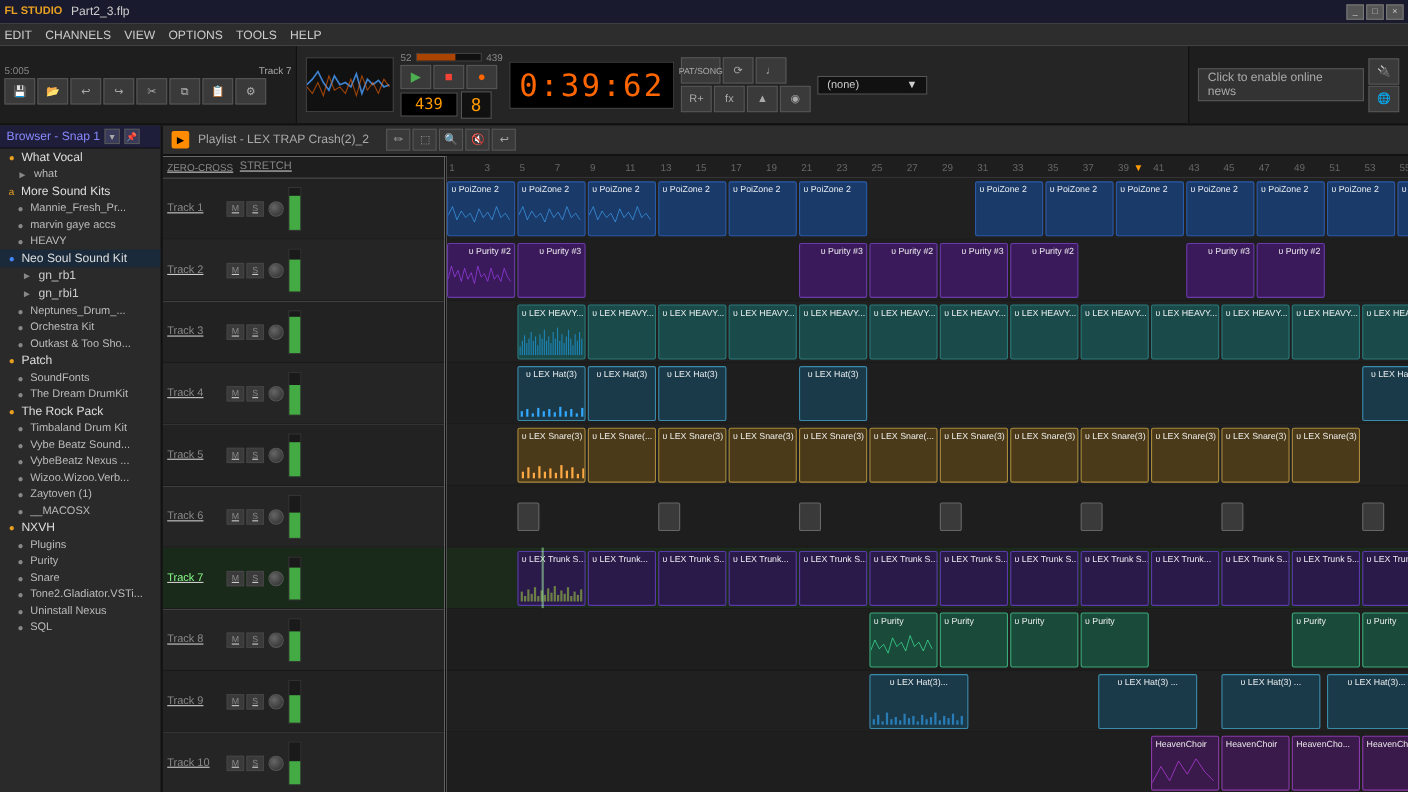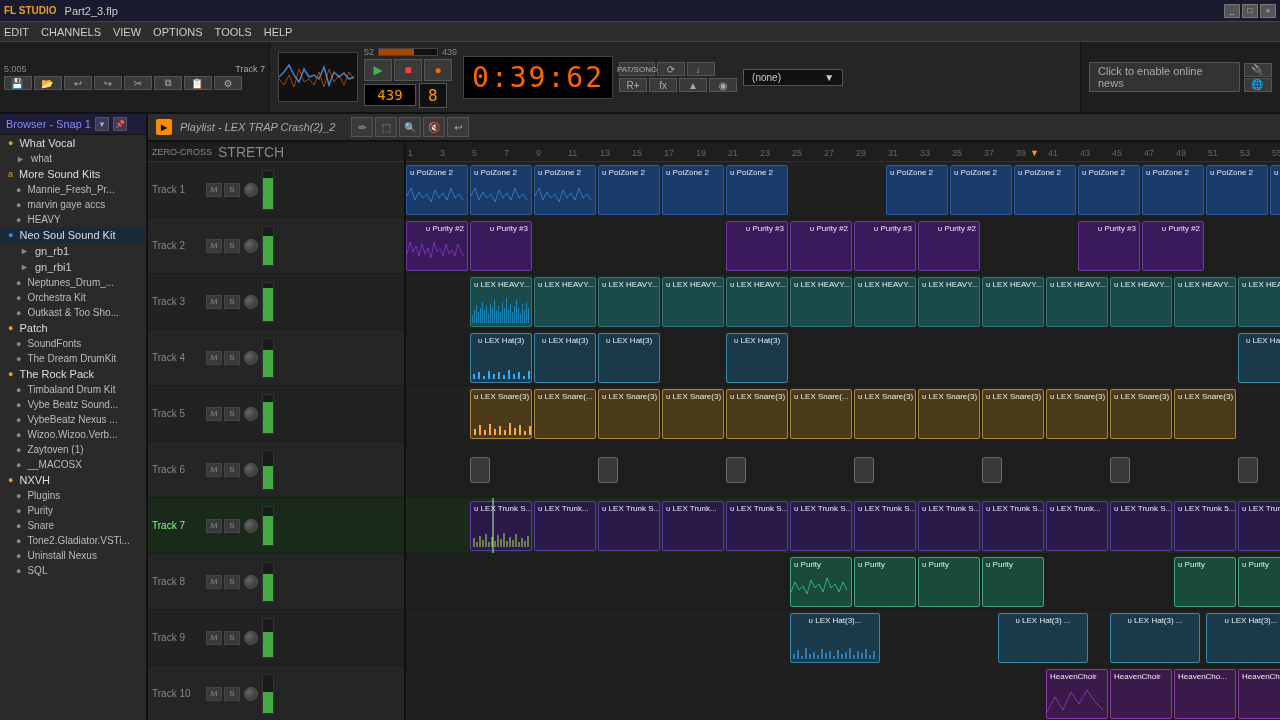--- a/index.html
+++ b/index.html
@@ -23,21 +23,21 @@
 
     .time-display { background: #000; color: #ff6600; font-size: 28px; font-family: monospace; padding: 4px 8px; border: 1px solid #444; letter-spacing: 2px; }
     .transport-btn { width: 28px; height: 22px; background: #3a3a3a; border: 1px solid #555; color: #ccc; cursor: pointer; display: flex; align-items: center; justify-content: center; font-size: 12px; }
     .transport-btn.play { color: #4caf50; }
     .transport-btn.stop { color: #f44336; }
     .transport-btn.rec { color: #ff6600; }
 
     .tempo-box { background: #000; color: #ff9900; font-family: monospace; font-size: 14px; padding: 2px 6px; border: 1px solid #555; width: 52px; text-align: center; }
 
     .toolbar-icons { display: flex; align-items: center; gap: 2px; }
-    .tb-icon { width: 28px; height: 14px; background: #3a3a3a; border: 1px solid #555; color: #aaa; font-size: 10px; display: flex; align-items: center; justify-content: center; cursor: pointer; }
+    .tb-icon { width: 28px; height: 24px; background: #3a3a3a; border: 1px solid #555; color: #aaa; font-size: 10px; display: flex; align-items: center; justify-content: center; cursor: pointer; }
 
     
     .pattern-num { background: #111; color: #ff9900; font-family: monospace; font-size: 16px; padding: 2px 8px; border: 1px solid #555; }
 
     
     .news-bar { background: #333; border: 1px solid #555; color: #aaa; font-size: 11px; padding: 2px 8px; flex: 1; cursor: pointer; }
 
     
     #main { display: flex; height: calc(720px - 22px - 20px - 72px); }
 
@@ -52,25 +52,25 @@
     .sidebar-item { padding: 2px 8px; cursor: pointer; display: flex; align-items: center; gap: 4px; white-space: nowrap; overflow: hidden; text-overflow: ellipsis; }
     .sidebar-item.folder { color: #ddd; }
     .sidebar-item.sub { padding-left: 16px; color: #bbb; font-size: 10px; }
     .sidebar-item .icon { color: #888; font-size: 9px; margin-right: 2px; }
     .sidebar-item .icon.orange { color: #e8a020; }
     .sidebar-item .icon.blue { color: #4488ff; }
 
     
     #playlist { flex: 1; display: flex; flex-direction: column; overflow: hidden; }
     #playlist-header { background: #2d2d2d; border-bottom: 2px solid #111; padding: 2px 8px; display: flex; align-items: center; gap: 8px; height: 28px; }
-    #playlist-header .title { color: #aaa; font-size: 11px; font-style: italic; }
+    #playlist-header .title { color: #aaa; font-size: 11px; }
     #playlist-header .tb-btn { width: 22px; height: 20px; background: #3a3a3a; border: 1px solid #555; color: #aaa; font-size: 10px; display: flex; align-items: center; justify-content: center; cursor: pointer; }
 
     #playlist-content { display: flex; flex: 1; overflow: hidden; }
-    #track-labels { width: 258px; flex-shrink: 0; overflow-y: hidden; background: #ffffff; border-right: 2px solid #111; }
+    #track-labels { width: 258px; flex-shrink: 0; overflow-y: hidden; background: #ffffff; border-right: 2px solid #111; text-decoration: underline; }
     #track-grid { flex: 1; overflow: auto; position: relative; }
     #track-grid::-webkit-scrollbar { height: 8px; width: 8px; }
     #track-grid::-webkit-scrollbar-track { background: #1a1a1a; }
     #track-grid::-webkit-scrollbar-thumb { background: #555; }
 
     
     .track-label-row { height: 56px; border-bottom: 1px solid #1a1a1a; display: flex; align-items: center; padding: 0 4px; gap: 4px; background: #252525; position: relative; }
     .track-label-row:nth-child(even) { background: #222; }
     .track-num { color: #888; font-size: 10px; width: 50px; }
     .track-controls { display: flex; gap: 2px; }
@@ -352,21 +352,21 @@
         <div class="tb-btn">↩</div>
       </div>
     </div>
 
     <div id="playlist-content">
 
       <div id="track-labels">
 
         <div style="height:20px;background:#1e1e1e;border-bottom:1px solid #333;display:flex;align-items:center;padding:0 4px;gap:6px;">
           <span style="font-size:9px;color:#888;">ZERO-CROSS</span>
-          <span style="font-size:14px;color:#888;">STRETCH</span>
+          <span style="font-size:10px;color:#888;">STRETCH</span>
         </div>
 
         <div class="track-label-row">
           <span class="track-num">Track 1</span>
           <div class="track-controls">
             <div class="track-btn">M</div>
             <div class="track-btn">S</div>
           </div>
           <div class="track-knob"></div>
           <div class="track-volume">

